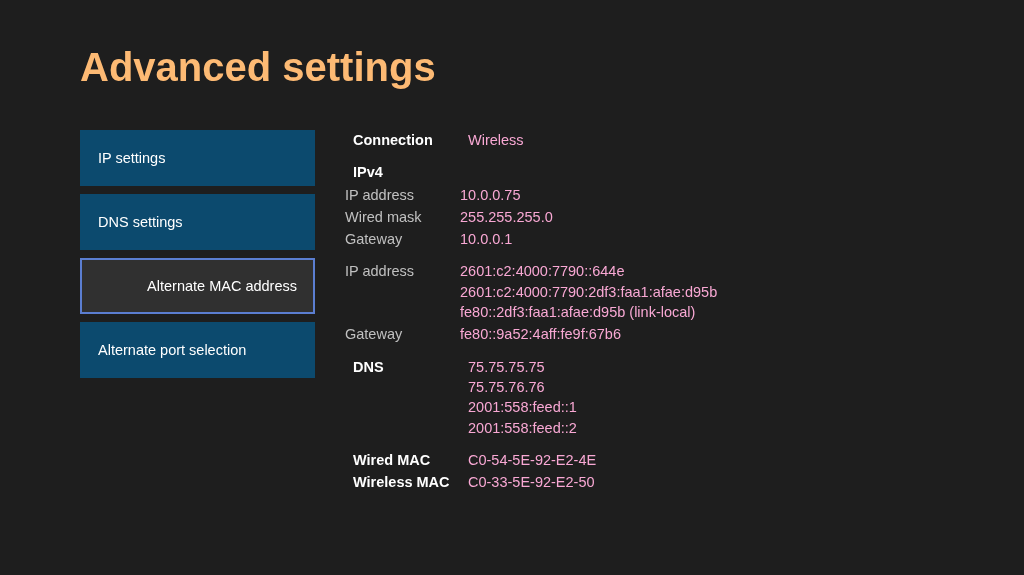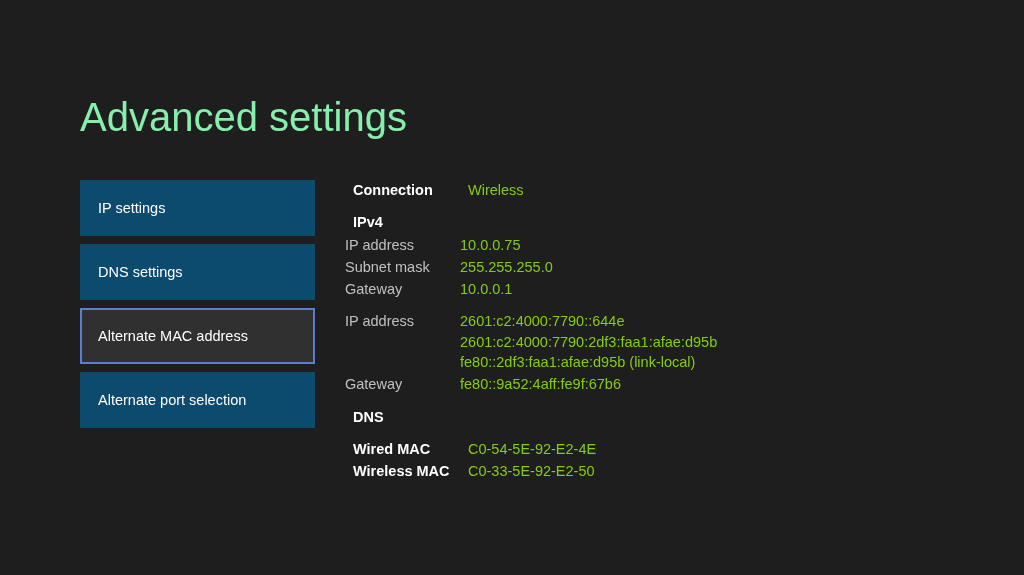--- a/index.html
+++ b/index.html
@@ -12,24 +12,24 @@
       color: #c0c0c0;
       font-family: "Segoe UI", Arial, sans-serif;
       width: 1024px;
       height: 575px;
       overflow: hidden;
     }
     .container {
       padding: 0 80px;
     }
     .page-title {
-      color: #86efac;
+      color: #fdba74;
       font-size: 40px;
-      font-weight: 400;
-      padding-top: 95px;
+      font-weight: 700;
+      padding-top: 45px;
       padding-bottom: 40px;
     }
     .content {
       display: flex;
       gap: 30px;
     }
     .menu {
       width: 235px;
       display: flex;
       flex-direction: column;
@@ -40,41 +40,42 @@
       color: #ffffff;
       padding: 18px 16px;
       font-size: 14.5px;
       font-weight: 400;
       cursor: pointer;
       border: 2px solid transparent;
     }
     .menu-item.selected {
       border: 2px solid #5b7ed1;
       background-color: #303030;
+      text-align: right;
     }
     .details {
       flex: 1;
       font-size: 14.5px;
       line-height: 1.4;
     }
     .detail-row {
       display: flex;
       margin-bottom: 2px;
     }
     .detail-label {
       width: 115px;
       flex-shrink: 0;
     }
     .detail-label.bold {
       color: #ffffff;
       font-weight: 600;
       margin-left: 8px;
     }
     .detail-value {
-      color: #84cc16;
+      color: #f9a8d4;
     }
     .section-gap {
       height: 10px;
     }
     .multi-value {
       display: flex;
       flex-direction: column;
     }
   </style>
 </head>
@@ -100,21 +101,21 @@
       <div class="section-gap"></div>
 
       <div class="detail-row">
         <div class="detail-label bold">IPv4</div>
       </div>
       <div class="detail-row">
         <div class="detail-label">IP address</div>
         <div class="detail-value">10.0.0.75</div>
       </div>
       <div class="detail-row">
-        <div class="detail-label">Subnet mask</div>
+        <div class="detail-label">Wired mask</div>
         <div class="detail-value">255.255.255.0</div>
       </div>
       <div class="detail-row">
         <div class="detail-label">Gateway</div>
         <div class="detail-value">10.0.0.1</div>
       </div>
 
       <div class="section-gap"></div>
 
       <div class="detail-row">
@@ -127,20 +128,26 @@
       </div>
       <div class="detail-row">
         <div class="detail-label">Gateway</div>
         <div class="detail-value">fe80::9a52:4aff:fe9f:67b6</div>
       </div>
 
       <div class="section-gap"></div>
 
       <div class="detail-row">
         <div class="detail-label bold">DNS</div>
+        <div class="detail-value multi-value">
+          <span>75.75.75.75</span>
+          <span>75.75.76.76</span>
+          <span>2001:558:feed::1</span>
+          <span>2001:558:feed::2</span>
+        </div>
       </div>
 
       <div class="section-gap"></div>
 
       <div class="detail-row">
         <div class="detail-label bold">Wired MAC</div>
         <div class="detail-value">C0-54-5E-92-E2-4E</div>
       </div>
       <div class="detail-row">
         <div class="detail-label bold">Wireless MAC</div>

